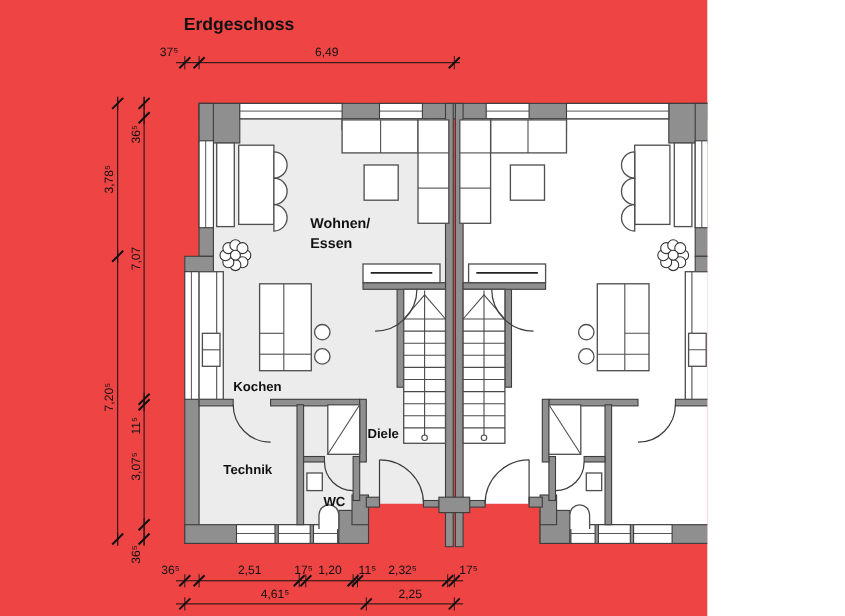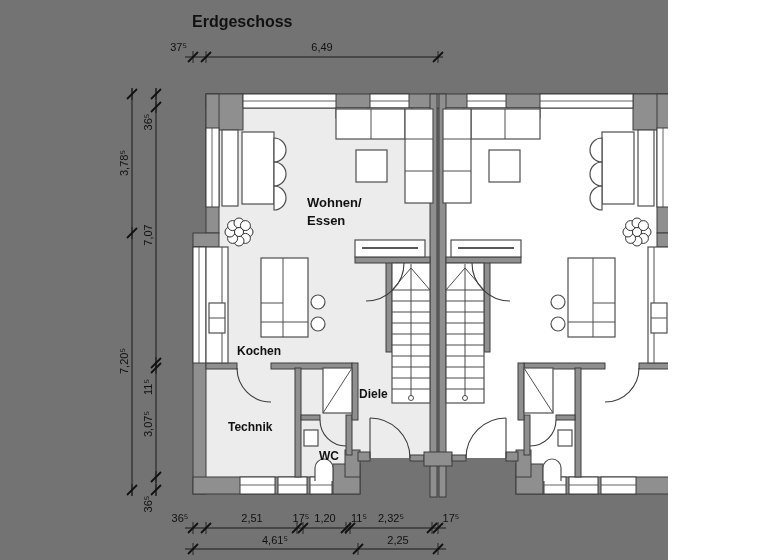--- a/index.html
+++ b/index.html
@@ -1,17 +1,17 @@
 <!DOCTYPE html>
 <html><head>
 <meta charset="utf-8">
 <style>
   html,body{margin:0;padding:0;background:#fff;}
-  #stage{position:relative;width:643px;height:560px;background:#737373;overflow:hidden;
-         font-family:"Liberation Sans","DejaVu Sans",sans-serif;padding-left:25px;}
+  #stage{position:relative;width:643px;height:560px;background:#ef4444;overflow:hidden;
+         font-family:"Liberation Sans","DejaVu Sans",sans-serif;}
   svg text{font-family:"Liberation Sans","DejaVu Sans",sans-serif;fill:#111;}
   .wall{fill:#8f8f8f;stroke:#3c3c3c;stroke-width:1;}
   .win{fill:#ffffff;stroke:#3c3c3c;stroke-width:1;}
   .winline{stroke:#3c3c3c;stroke-width:0.8;fill:none;}
   .furn{fill:#ffffff;stroke:#4f4f4f;stroke-width:1.2;}
   .fline{stroke:#4f4f4f;stroke-width:1;fill:none;}
   .door{stroke:#3c3c3c;stroke-width:1.1;fill:none;}
   .stair{stroke:#4a4a4a;stroke-width:1;fill:none;}
   .dimline{stroke:#111;stroke-width:0.9;fill:none;}
   .dimtext{font-size:11px;}

